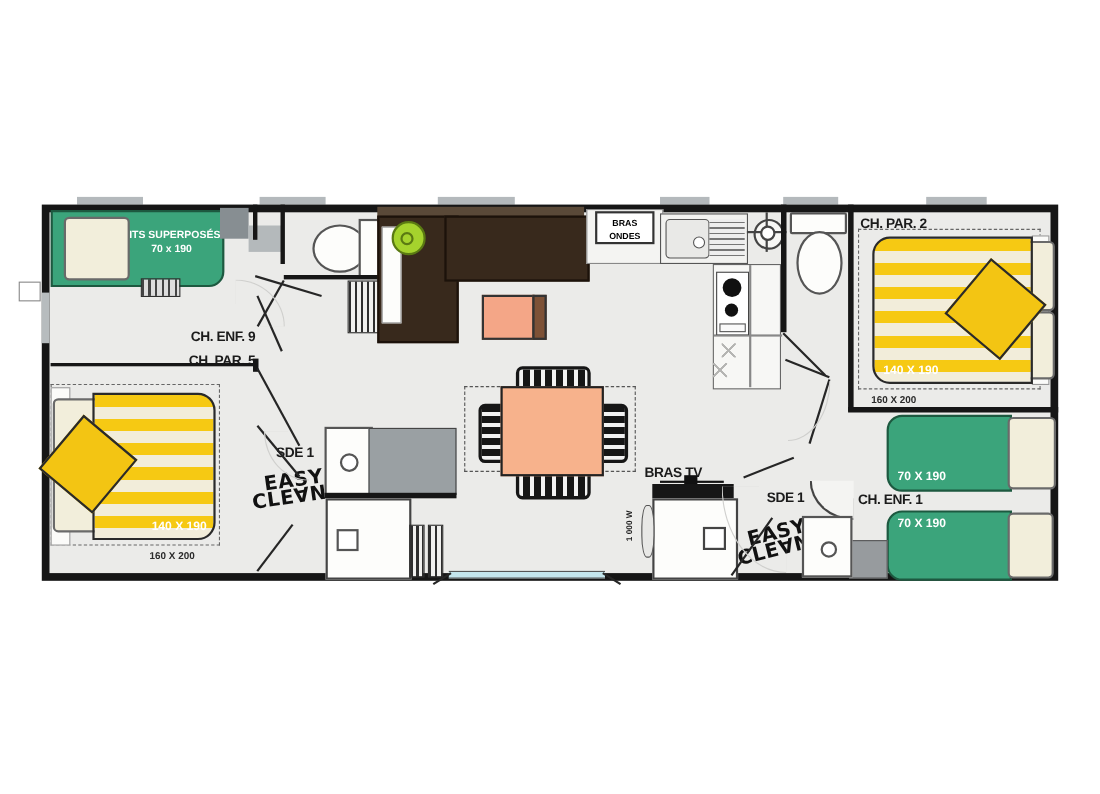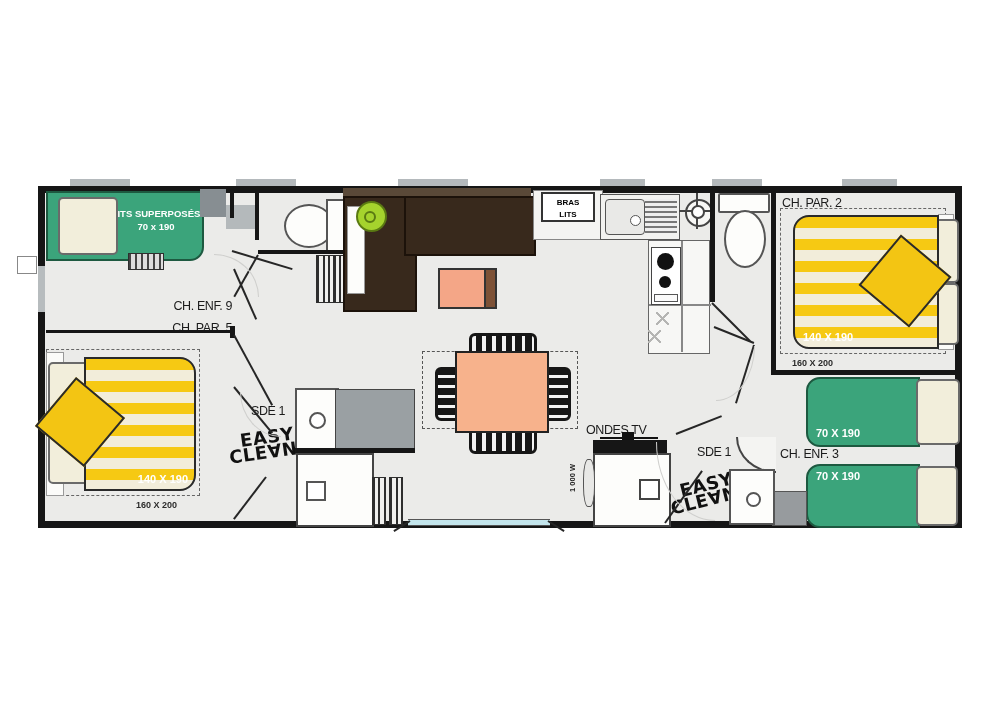--- a/index.html
+++ b/index.html
@@ -1,21 +1,21 @@
 <!DOCTYPE html>
 <html><head>
 <meta charset="utf-8">
 <style>
   html,body{margin:0;padding:0;background:#ffffff;}
   #stage{position:relative;width:1000px;height:722px;background:#ffffff;overflow:hidden;
          font-family:"Liberation Sans","DejaVu Sans",sans-serif;}
   .abs{position:absolute;}
   .wall{position:absolute;background:#161616;}
   .tab{position:absolute;background:#b4b9bc;height:8px;top:179px;}
-  .lbl{position:absolute;font-weight:400;color:#1b1b1b;font-size:12.5px;letter-spacing:-0.4px;white-space:nowrap;}
+  .lbl{position:absolute;font-weight:700;color:#1b1b1b;font-size:12.5px;letter-spacing:-0.4px;white-space:nowrap;}
   .size-in{position:absolute;font-weight:700;color:#ffffff;font-size:11px;white-space:nowrap;}
   .size-alt{position:absolute;font-weight:700;color:#2b2b2b;font-size:9px;white-space:nowrap;}
   .pillow{position:absolute;background:#f2eedb;border:2px solid #6a6a6a;border-radius:5px;}
   .bed-yellow{position:absolute;border:2px solid #2a2a2a;
      background:repeating-linear-gradient(180deg,#f6c913 0 11px,#f2edda 11px 22px);}
   .bed-green{position:absolute;background:#3ba47b;border:2px solid #1d5940;}
   .cushion{position:absolute;background:#f3c513;border:2px solid #2a2a2a;transform:rotate(40deg);}
   .diag{position:absolute;height:2px;background:#262626;transform-origin:0 50%;}
   .arc{position:absolute;border:1.2px solid #cfcfcd;}
   .chair-h{position:absolute;border:3px solid #161616;
@@ -105,21 +105,21 @@
   <div class="abs" style="left:422px;top:351px;width:156px;height:78px;border:1.5px dashed #555;box-sizing:border-box;"></div>
   <div class="chair-h" style="left:469px;top:333px;width:62px;height:20px;border-radius:6px 6px 0 0;"></div>
   <div class="chair-h" style="left:469px;top:426px;width:62px;height:22px;border-radius:0 0 6px 6px;"></div>
   <div class="chair-v" style="left:435px;top:367px;width:22px;height:48px;border-radius:6px 0 0 6px;"></div>
   <div class="chair-v" style="left:543px;top:367px;width:22px;height:48px;border-radius:0 6px 6px 0;"></div>
   <div class="abs" style="left:455px;top:351px;width:90px;height:78px;background:#f7b28c;border:2px solid #222;"></div>
 
   <div class="abs" style="left:533px;top:190px;width:68px;height:48px;background:#f4f4f2;border:1px solid #888;"></div>
   <div class="abs" style="left:541px;top:192px;width:54px;height:30px;background:#fff;border:2px solid #333;text-align:center;font-size:8px;font-weight:700;line-height:12px;padding-top:3px;box-sizing:border-box;">
     <div>BRAS</div>
-    <div>LITS</div>
+    <div>ONDES</div>
   </div>
   <div class="abs" style="left:600px;top:194px;width:78px;height:44px;background:#f2f2f0;border:1px solid #555;">
     <div class="abs" style="left:4px;top:4px;width:38px;height:34px;background:#e9e9e7;border:1.5px solid #555;border-radius:4px;"></div>
     <div class="abs" style="left:29px;top:20px;width:9px;height:9px;background:#fff;border:1.5px solid #555;border-radius:50%;"></div>
     <div class="abs" style="left:44px;top:4px;width:32px;height:34px;background:repeating-linear-gradient(0deg,#777 0 1.5px,#eee 1.5px 5px);"></div>
   </div>
   <div class="abs" style="left:682px;top:196px;width:30px;height:30px;">
     <div class="abs" style="left:3px;top:3px;width:24px;height:24px;border:2px solid #444;border-radius:50%;background:#f7f7f5;"></div>
     <div class="abs" style="left:-3px;top:14px;width:36px;height:2px;background:#444;"></div>
     <div class="abs" style="left:14px;top:-3px;width:2px;height:36px;background:#444;"></div>
@@ -156,21 +156,21 @@
     <div class="size-in" style="left:8px;bottom:4px;">140 X 190</div>
   </div>
   <div class="cushion" style="left:872px;top:248px;width:62px;height:62px;"></div>
   <div class="size-alt" style="left:792px;top:358px;">160 X 200</div>
   <div class="wall" style="left:771px;top:370px;width:191px;height:5px;"></div>
 
   <div class="bed-green" style="left:806px;top:377px;width:110px;height:66px;border-radius:14px 0 0 14px;">
     <div class="size-in" style="left:8px;bottom:6px;">70 X 190</div>
   </div>
   <div class="pillow" style="left:916px;top:379px;width:40px;height:62px;"></div>
-  <div class="lbl" style="left:780px;top:447px;">CH. ENF. 3</div>
+  <div class="lbl" style="left:780px;top:447px;">CH. ENF. 1</div>
   <div class="bed-green" style="left:806px;top:464px;width:110px;height:60px;border-radius:14px 0 0 14px;">
     <div class="size-in" style="left:8px;top:4px;">70 X 190</div>
   </div>
   <div class="pillow" style="left:916px;top:466px;width:38px;height:56px;"></div>
   <div class="abs" style="left:772px;top:491px;width:33px;height:33px;background:#979b9e;border:1px solid #555;"></div>
 
   <div class="lbl" style="left:251px;top:404px;">SDE 1</div>
   <div class="easyclean" style="left:228px;top:430px;transform:rotate(-8deg);">
     <div class="l1">EASY</div>
     <div>CLE∀N</div>
@@ -182,21 +182,21 @@
   <div class="wall" style="left:295px;top:448px;width:120px;height:5px;"></div>
   <div class="white-box" style="left:296px;top:453px;width:74px;height:70px;border-color:#444;">
     <div class="abs" style="left:8px;top:26px;width:16px;height:16px;border:2px solid #555;background:#fff;"></div>
   </div>
   <div class="rad-h" style="left:372px;top:477px;width:12px;height:46px;"></div>
   <div class="rad-h" style="left:389px;top:477px;width:12px;height:46px;"></div>
   <div class="diag" style="left:234px;top:386px;width:60px;transform:rotate(50.4deg);"></div>
   <div class="diag" style="left:266px;top:476px;width:53px;transform:rotate(127.3deg);"></div>
   <div class="arc" style="left:240px;top:392px;width:40px;height:44px;border:none;border-left:1.2px solid #cfcfcd;border-bottom:1.2px solid #cfcfcd;border-radius:0 0 0 100%;"></div>
 
-  <div class="lbl" style="left:586px;top:423px;">ONDES TV</div>
+  <div class="lbl" style="left:586px;top:423px;">BRAS TV</div>
   <div class="abs" style="left:600px;top:437px;width:58px;height:2px;background:#111;"></div>
   <div class="abs" style="left:622px;top:432px;width:12px;height:8px;background:#111;"></div>
   <div class="wall" style="left:593px;top:440px;width:74px;height:13px;"></div>
   <div class="white-box" style="left:593px;top:453px;width:74px;height:70px;border-color:#444;">
     <div class="abs" style="left:44px;top:24px;width:17px;height:17px;border:2.5px solid #444;background:#fff;"></div>
   </div>
   <div class="abs" style="left:583px;top:459px;width:10px;height:46px;background:#e8e8e6;border:1.5px solid #555;border-radius:5px/20px;"></div>
   <div class="vtext" style="left:544px;top:472px;width:60px;height:12px;">1 000 W</div>
   <div class="lbl" style="left:697px;top:445px;">SDE 1</div>
   <div class="easyclean" style="left:668px;top:478px;transform:rotate(-14deg);">

